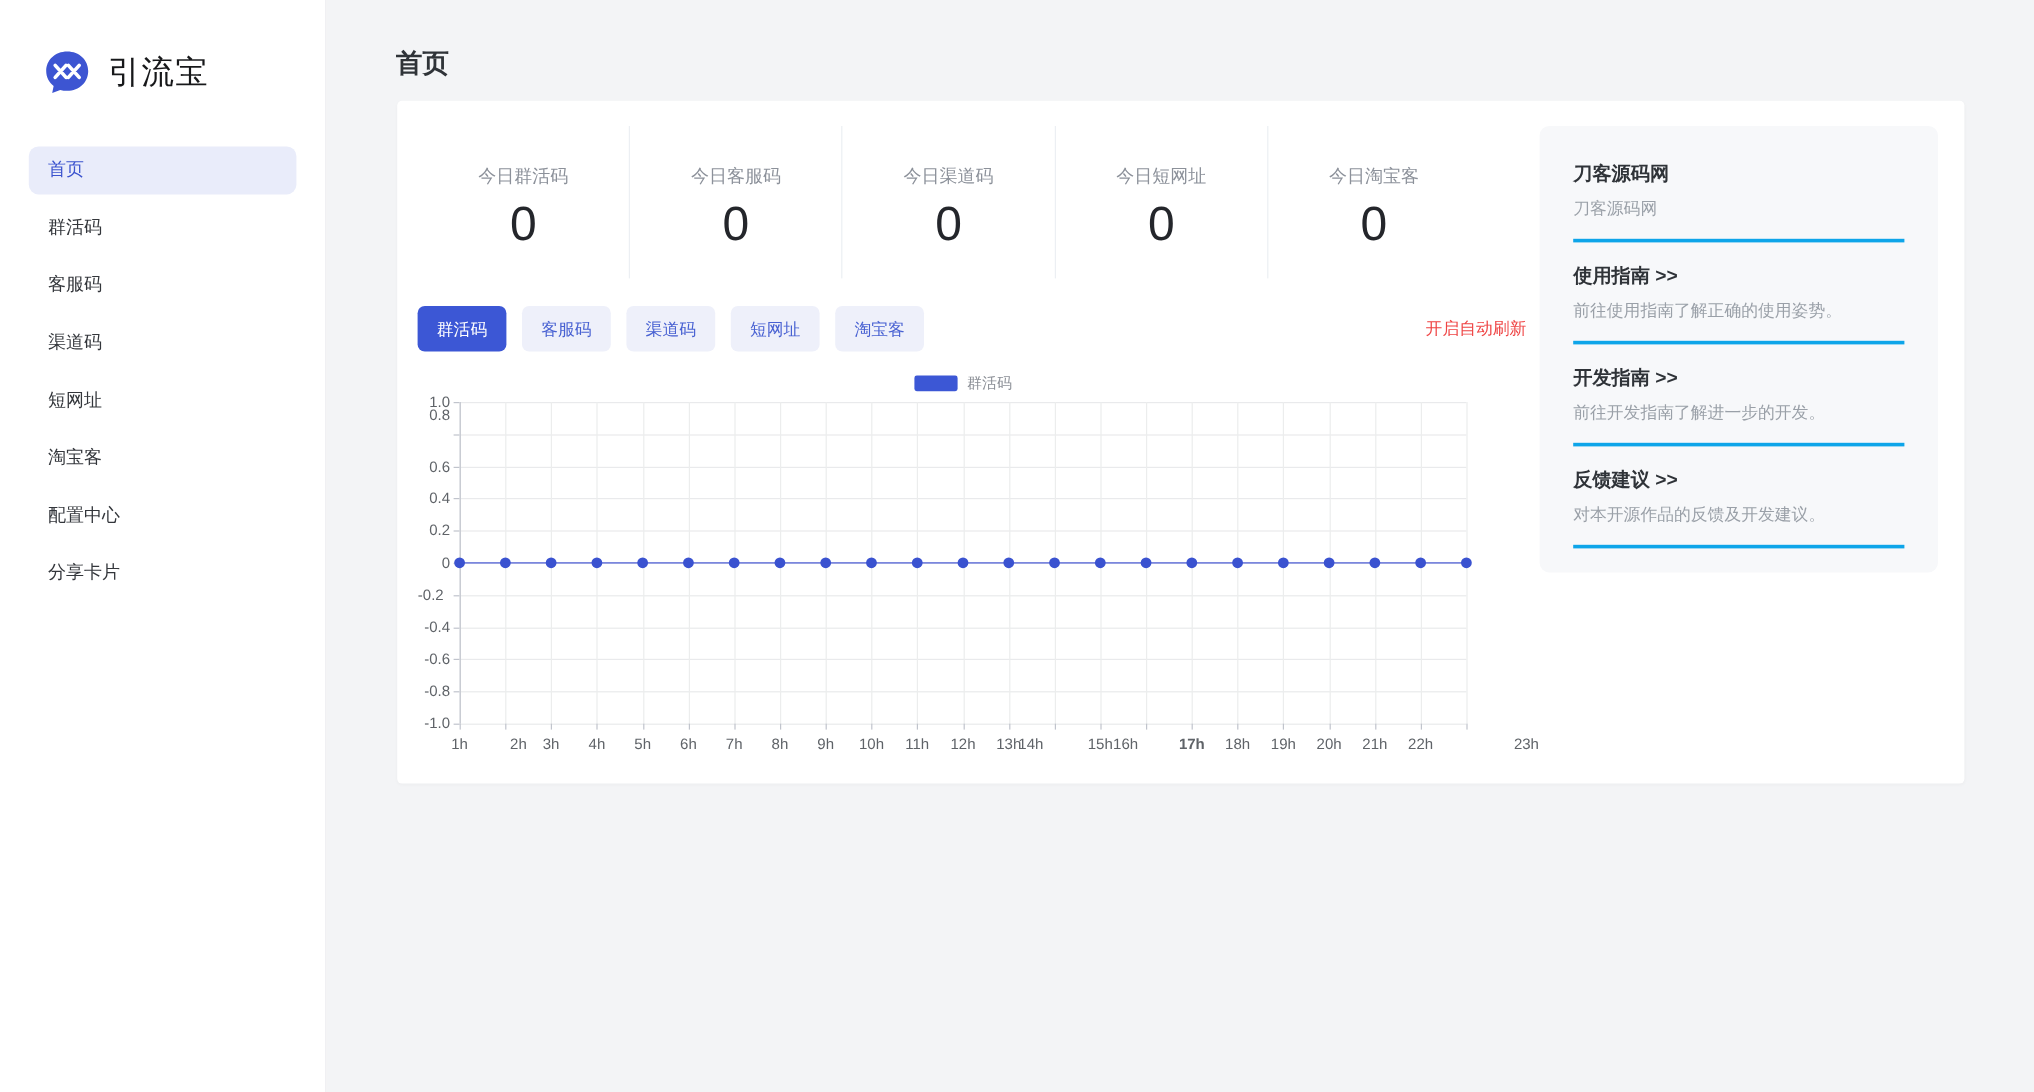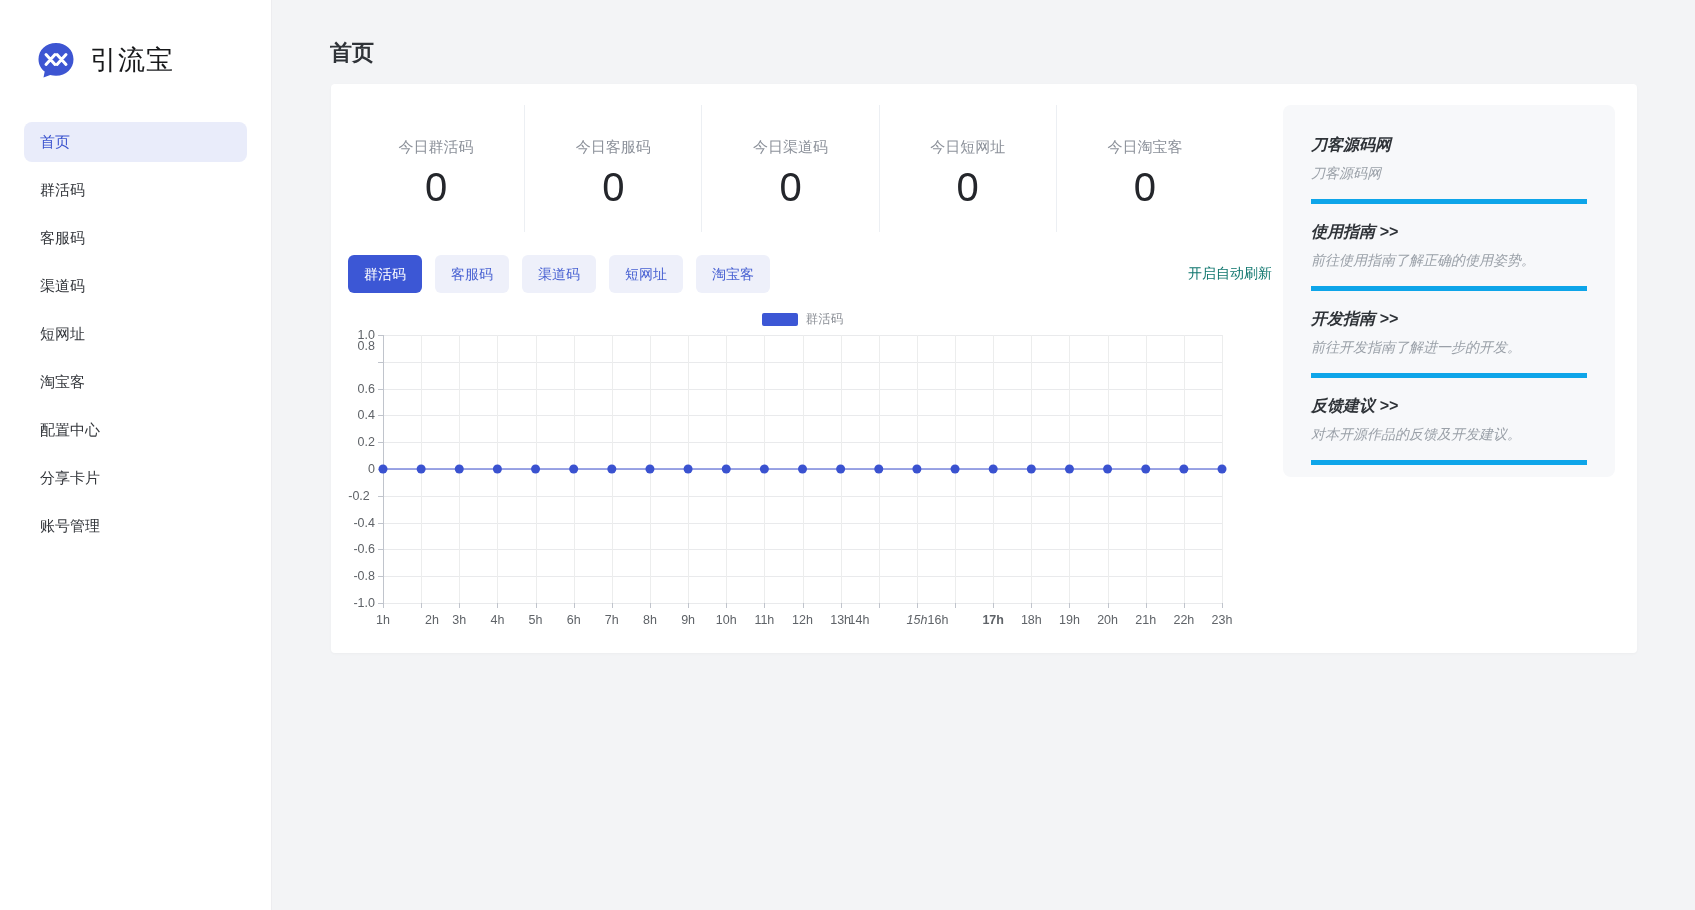--- a/index.html
+++ b/index.html
@@ -32,21 +32,21 @@
   .stat-value { margin-top:8px; font-size:40px; color:#24262b; }
 
   
   .tabs-row { position:absolute; left:17px; top:171px; width:924px; display:flex;
     align-items:center; justify-content:space-between; }
   .tabs { display:flex; gap:13px; }
   .tab { height:38px; line-height:38px; padding:0 16px; border-radius:6px; border:none;
     font-size:14px; background:#eef0fa; color:#4861d2; cursor:pointer;
     font-family:"Liberation Sans","DejaVu Sans",sans-serif; }
   .tab.active { background:#3c57d5; color:#ffffff; }
-  .auto-refresh { font-size:14px; color:#0f766e; cursor:pointer; }
+  .auto-refresh { font-size:14px; color:#ef4444; cursor:pointer; }
 
   
   .chart { position:absolute; left:17px; top:225px; width:924px; }
   .legend { margin-left:35px; width:839px; height:20px; display:flex; align-items:center;
     justify-content:center; gap:8px; cursor:pointer; }
   .legend-swatch { width:36px; height:13px; border-radius:2px; background:#3c57d5; display:inline-block; }
   .legend-label { font-size:12.5px; color:#8b8f96; }
   .plot { position:relative; margin:6px 0 0 35px; width:839px; height:268px; }
   .hgrid { position:absolute; left:0; width:839px; height:1px; background:#e9eaec; }
   .vgrid { position:absolute; top:0; width:1px; height:268px; background:#eceded; }
@@ -54,21 +54,21 @@
   .ytick { position:absolute; left:-5px; width:5px; height:1px; background:#c0c4cc; }
   .xtick { position:absolute; top:268px; width:1px; height:5px; background:#c0c4cc; }
   .ylab { position:absolute; left:-40px; width:32px; text-align:right; font-size:12.5px;
     color:#5f6368; transform:translateY(-50%); }
   .xlab { position:absolute; top:278px; font-size:12.5px; color:#5f6368; transform:translateX(-50%); }
   .series-svg { position:absolute; left:0; top:0; overflow:visible; }
 
   
   .info-panel { position:absolute; left:952px; top:21px; width:332px; height:372px;
     background:#f7f8fa; border-radius:8px; padding:30px 28px 0 28px; }
-  .panel-section { padding:18px 0 16px 0; border-bottom:5px solid #0ea5e9;font-style:italic; }
+  .panel-section { padding:18px 0 16px 0; border-bottom:3px solid #0ea5e9; }
   .panel-section:first-child { padding-top:0; }
   .panel-title { font-size:16px; font-weight:bold; color:#2f3338; cursor:pointer; }
   .panel-desc { margin-top:9px; font-size:14px; color:#9aa0a8; }
 </style>
 </head>
 <body>
 
 <div class="app">
 
   <aside class="sidebar">
@@ -83,21 +83,20 @@
     </div>
     <nav class="menu" id="sidebar-menu">
         <div class="menu-item active">首页</div>
         <div class="menu-item">群活码</div>
         <div class="menu-item">客服码</div>
         <div class="menu-item">渠道码</div>
         <div class="menu-item">短网址</div>
         <div class="menu-item">淘宝客</div>
         <div class="menu-item">配置中心</div>
         <div class="menu-item">分享卡片</div>
-        <div class="menu-item">账号管理</div>
       </nav>
   </aside>
 
   <main class="main">
     <h1 class="page-title">首页</h1>
 
     <section class="card">
 
       <div class="stats-row" id="stats-row">
           <div class="stat">
@@ -209,21 +208,21 @@
             <div class="xtick" style="left: 419.5px;"></div>
             <div class="xlab" style="left: 419.5px;">12h</div>
             <div class="vgrid" style="left: 457.636px;"></div>
             <div class="xtick" style="left: 457.636px;"></div>
             <div class="xlab" style="left: 457.636px;">13h</div>
             <div class="vgrid" style="left: 495.773px;"></div>
             <div class="xtick" style="left: 495.773px;"></div>
             <div class="xlab" style="left: 476px;">14h</div>
             <div class="vgrid" style="left: 533.909px;"></div>
             <div class="xtick" style="left: 533.909px;"></div>
-            <div class="xlab" style="left: 533.909px; font-style: italic;">15h</div>
+            <div class="xlab" style="left: 533.909px;">15h</div>
             <div class="vgrid" style="left: 572.045px;"></div>
             <div class="xtick" style="left: 572.045px;"></div>
             <div class="xlab" style="left: 555px;">16h</div>
             <div class="vgrid" style="left: 610.182px;"></div>
             <div class="xtick" style="left: 610.182px;"></div>
             <div class="xlab" style="left: 610.182px; font-weight: bold;">17h</div>
             <div class="vgrid" style="left: 648.318px;"></div>
             <div class="xtick" style="left: 648.318px;"></div>
             <div class="xlab" style="left: 648.318px;">18h</div>
             <div class="vgrid" style="left: 686.455px;"></div>
@@ -233,21 +232,21 @@
             <div class="xtick" style="left: 724.591px;"></div>
             <div class="xlab" style="left: 724.591px;">20h</div>
             <div class="vgrid" style="left: 762.727px;"></div>
             <div class="xtick" style="left: 762.727px;"></div>
             <div class="xlab" style="left: 762.727px;">21h</div>
             <div class="vgrid" style="left: 800.864px;"></div>
             <div class="xtick" style="left: 800.864px;"></div>
             <div class="xlab" style="left: 800.864px;">22h</div>
             <div class="vgrid" style="left: 839px;"></div>
             <div class="xtick" style="left: 839px;"></div>
-            <div class="xlab" style="left: 839px; text-align: right;">23h</div>
+            <div class="xlab" style="left: 889px; text-align: right;">23h</div>
             <div class="yaxis"></div>
             <svg width="839" height="268" class="series-svg">
               <polyline points="0,134 38.13636363636363,134 76.27272727272727,134 114.4090909090909,134 152.54545454545453,134 190.6818181818182,134 228.8181818181818,134 266.95454545454544,134 305.09090909090907,134 343.22727272727275,134 381.3636363636364,134 419.5,134 457.6363636363636,134 495.77272727272725,134 533.9090909090909,134 572.0454545454545,134 610.1818181818181,134 648.3181818181819,134 686.4545454545455,134 724.5909090909091,134 762.7272727272727,134 800.8636363636364,134 839,134" fill="none" stroke="#7b87de" stroke-width="1.5"></polyline>
               <circle cx="0" cy="134" r="4.5" fill="#3a52d0"></circle>
               <circle cx="38.13636363636363" cy="134" r="4.5" fill="#3a52d0"></circle>
               <circle cx="76.27272727272727" cy="134" r="4.5" fill="#3a52d0"></circle>
               <circle cx="114.4090909090909" cy="134" r="4.5" fill="#3a52d0"></circle>
               <circle cx="152.54545454545453" cy="134" r="4.5" fill="#3a52d0"></circle>
               <circle cx="190.6818181818182" cy="134" r="4.5" fill="#3a52d0"></circle>
               <circle cx="228.8181818181818" cy="134" r="4.5" fill="#3a52d0"></circle>

